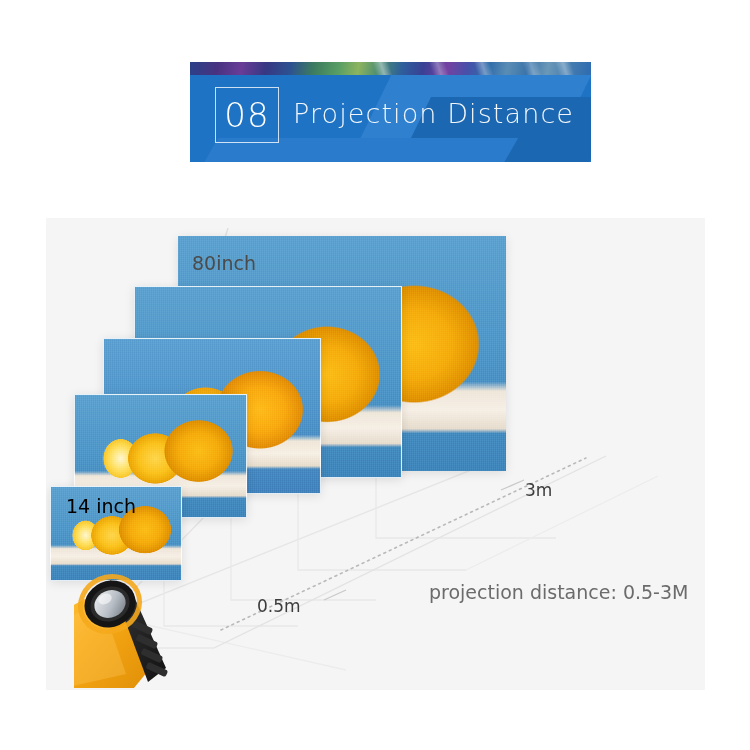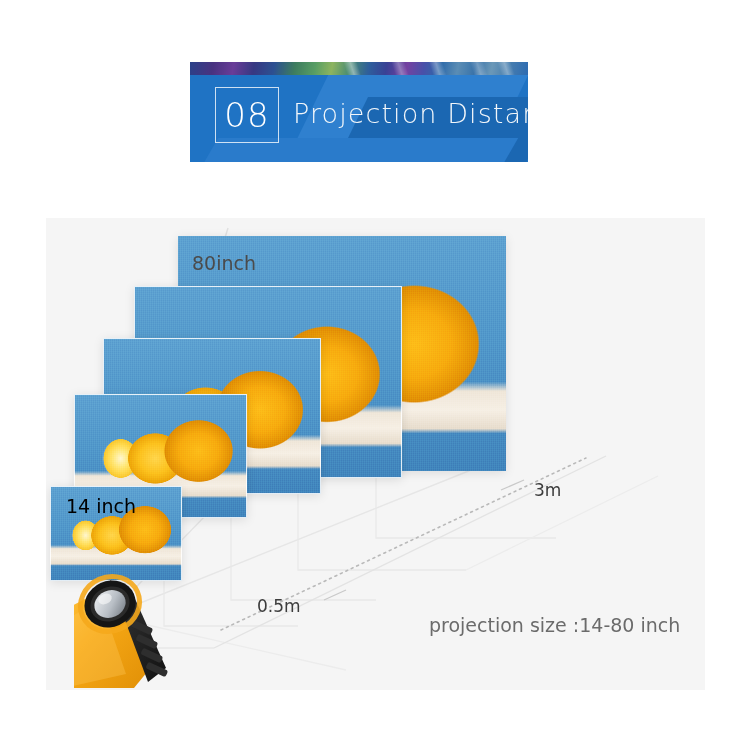--- a/index.html
+++ b/index.html
@@ -9,21 +9,21 @@
     font-family:"Liberation Sans", sans-serif;
     overflow:hidden;
   }
 
   #page { position:relative; width:750px; height:750px; background:#ffffff; }
 
   
   .banner {
     position:absolute;
     left:190px; top:62px;
-    width:338px; height:100px;
+    width:401px; height:100px;
     overflow:hidden;
     background:#1f73c4;
   }
   
   .banner-photo-strip {
     position:absolute; left:0; top:0; width:100%; height:13px;
     background:
       linear-gradient(100deg,
         #2b3f86 0%, #4b2f7d 7%, #6d3a96 13%, #39357f 19%,
         #2d4f8f 25%, #3f7d5a 31%, #5ba05f 37%, #93b85a 42%,
@@ -247,23 +247,23 @@
 
     <div class="screen" style="left:4px; top:268px; width:132px; height:95px;">
       <div class="photo"></div>
       <div class="denim-weave"></div>
     </div>
     <div class="screen-frame" style="left:4px; top:268px; width:132px; height:95px;"></div>
     <div class="screen-label" style="left:20px; top:277px; font-size:19px; color:#000000; z-index:6;">14 inch</div>
 
     <div class="dim-label" style="left:211px; top:378px;">0.5m</div>
 
-    <div class="dim-label" style="left:479px; top:262px;margin-left:9px;">3m</div>
-
-    <div class="spec-text" style="left:383px; top:396px;">projection size :14-80 inch</div>
+    <div class="dim-label" style="left:479px; top:262px;">3m</div>
+
+    <div class="spec-text" style="left:383px; top:363px;">projection distance: 0.5-3M</div>
 
     <svg class="projector" viewBox="0 0 120 120">
       <defs>
         <linearGradient id="bodyGrad" x1="0" y1="0" x2="1" y2="1">
           <stop offset="0%" stop-color="#ffc441"></stop>
           <stop offset="40%" stop-color="#f7a916"></stop>
           <stop offset="100%" stop-color="#e08f06"></stop>
         </linearGradient>
         <linearGradient id="lensGrad" x1="0" y1="0" x2="1" y2="1">
           <stop offset="0%" stop-color="#f2f4f6"></stop>

